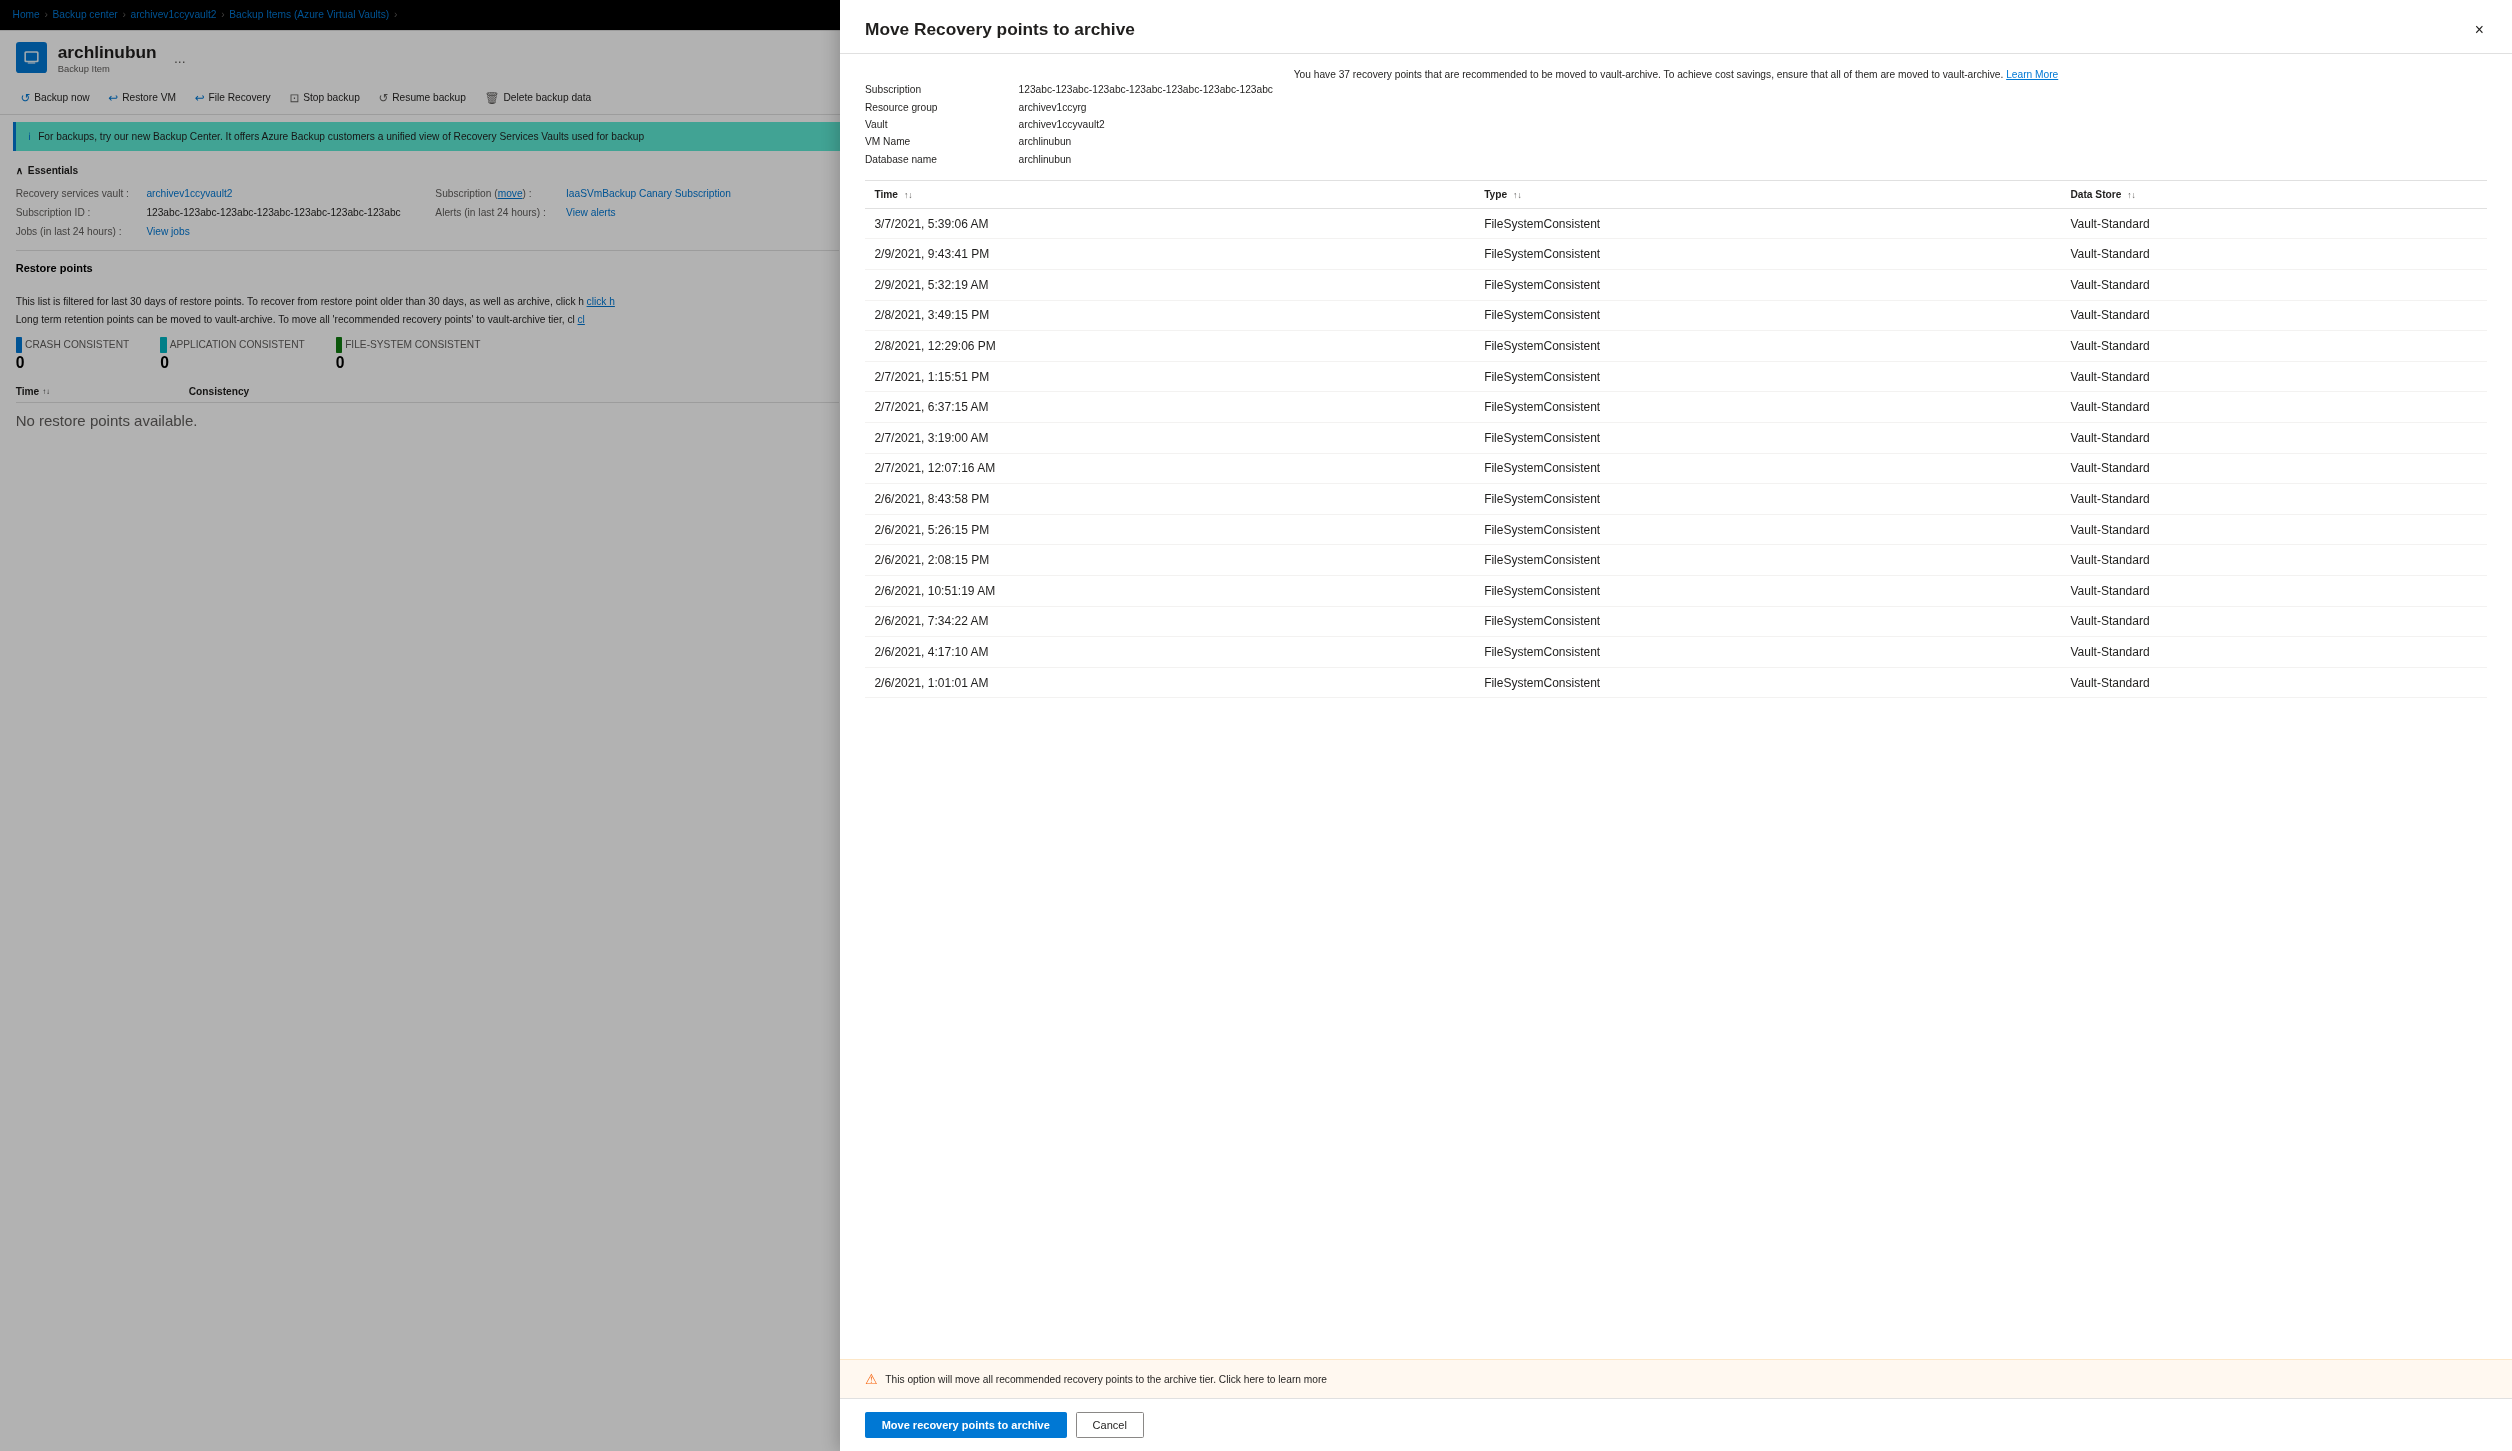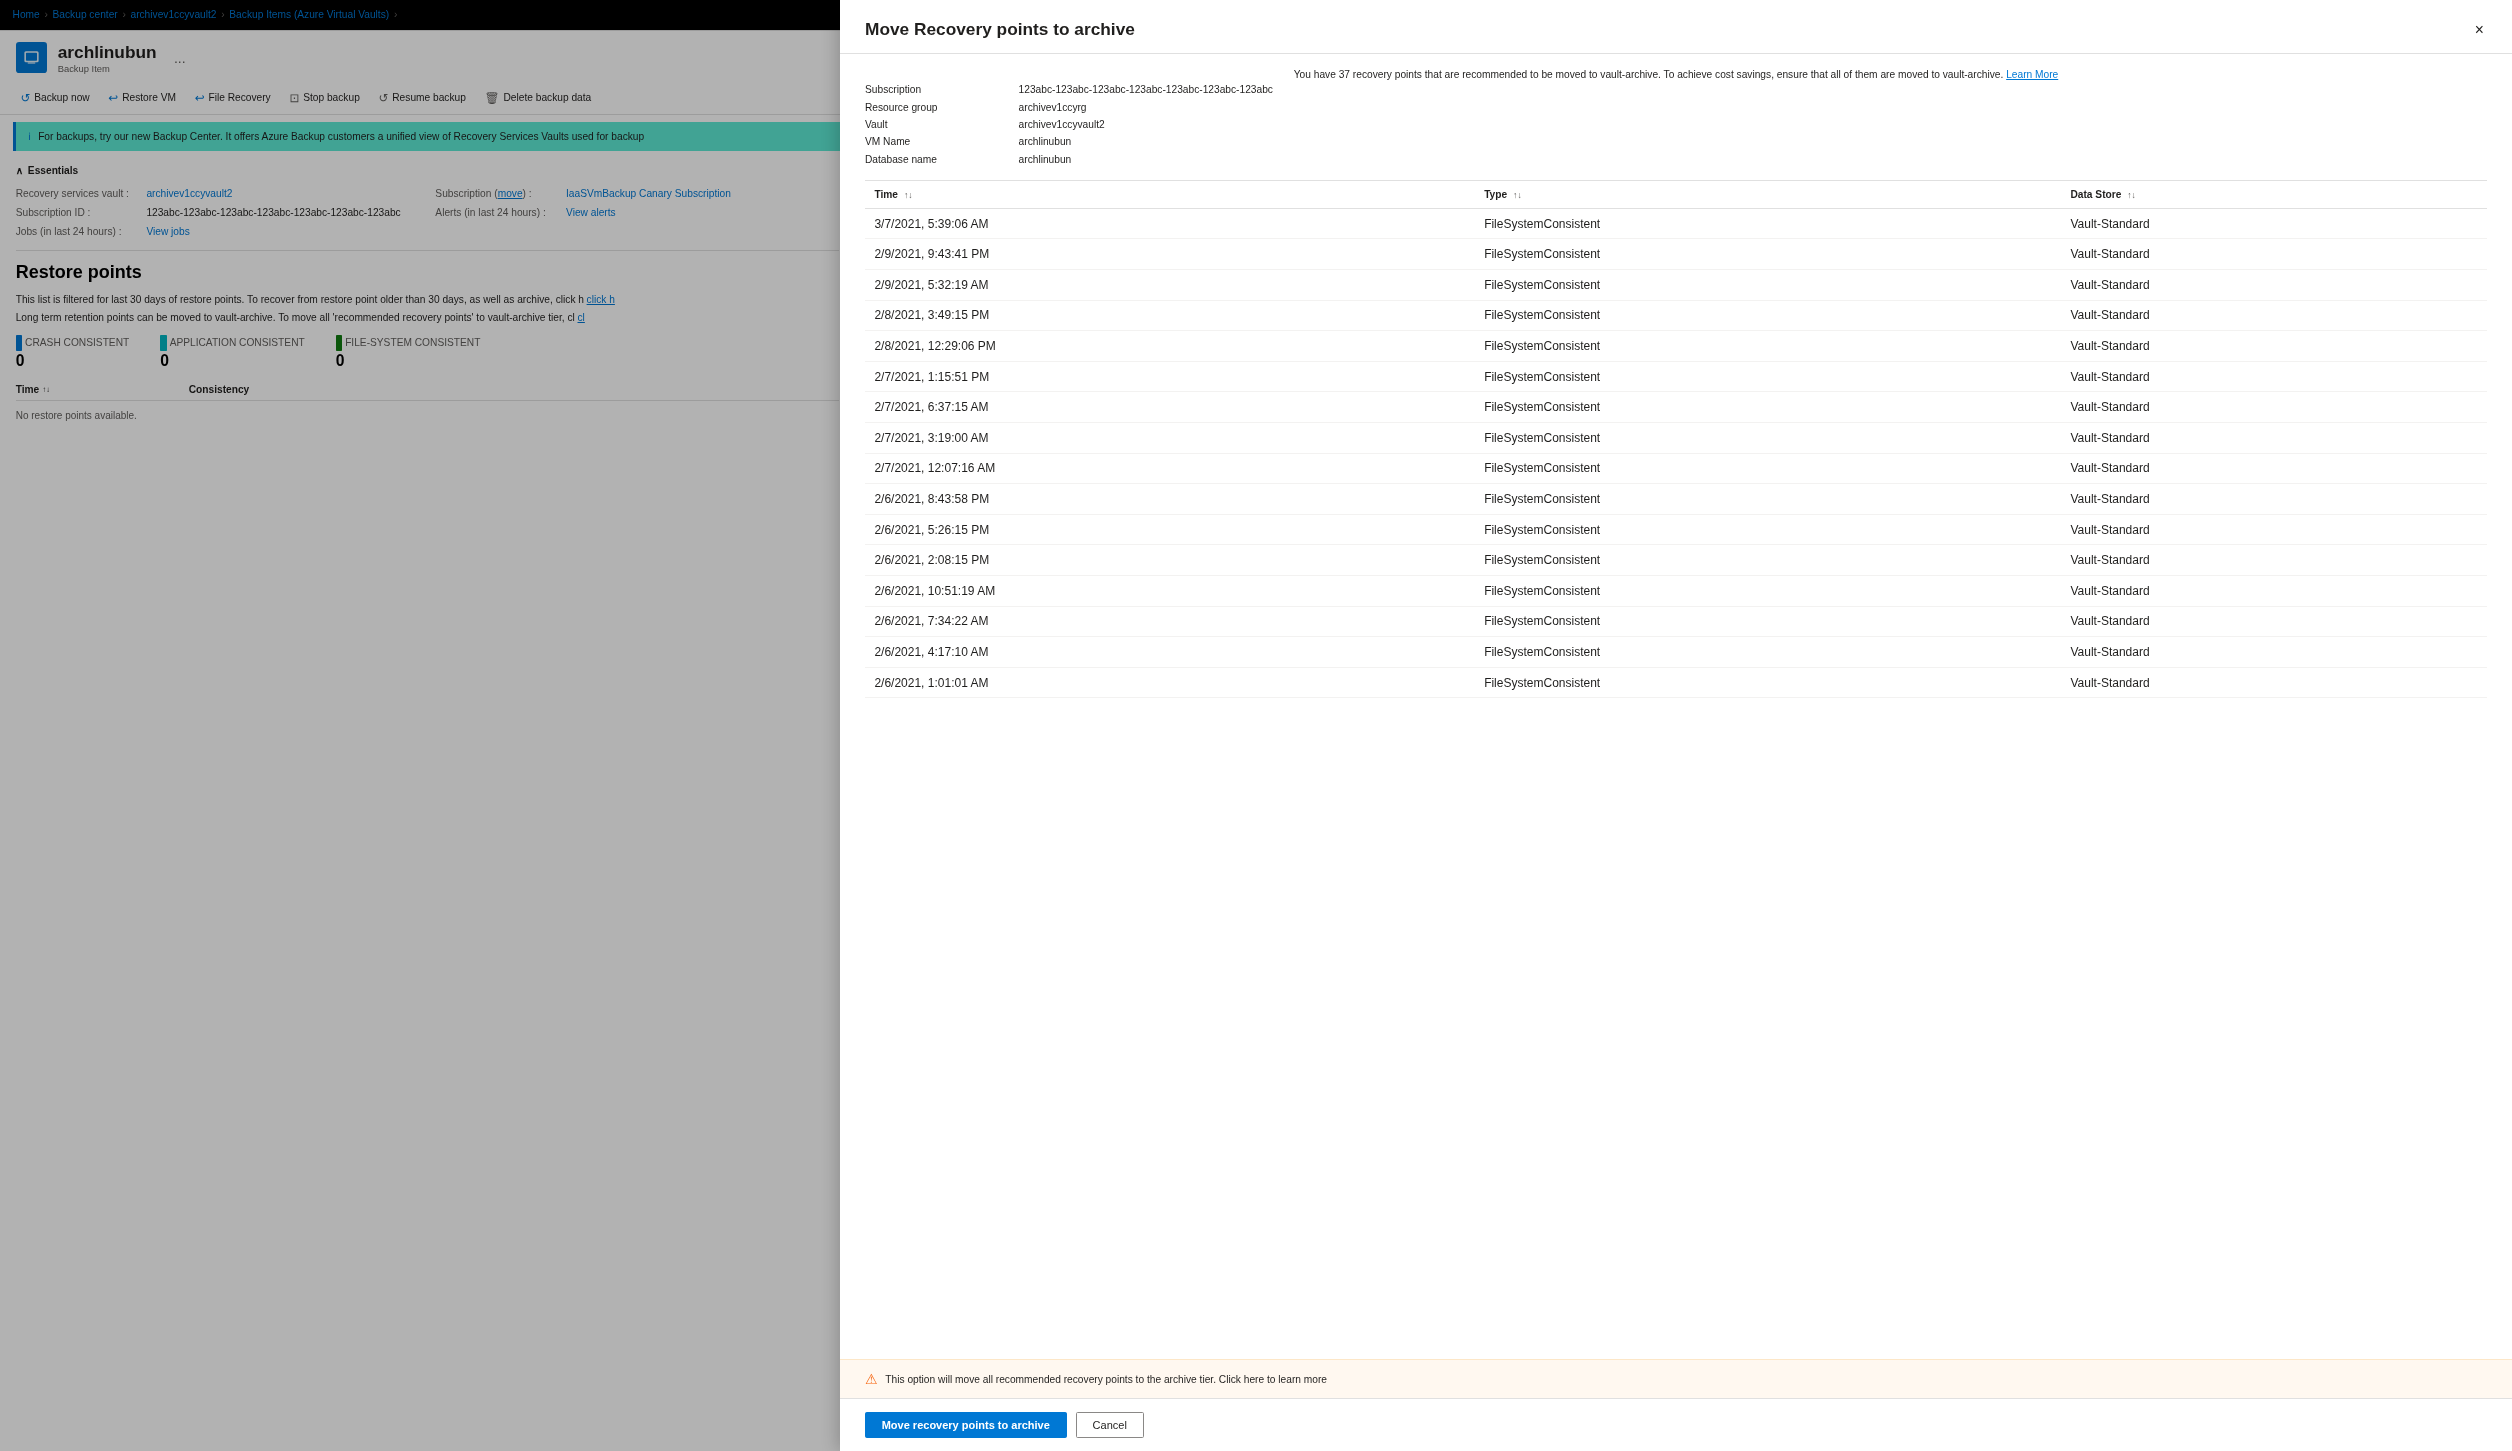--- a/index.html
+++ b/index.html
@@ -93,21 +93,21 @@
       padding: 4.7px 15.7px 7.8px;
     }
     .essentials-row { display: flex; gap: 4.7px; padding: 2.4px 0; font-size: 9.4px; }
     .essentials-label { color: #605e5c; min-width: 126px; }
     .essentials-value { color: #201f1e; }
     .essentials-value a { color: #0078d4; text-decoration: none; }
     .divider { height: 0.8px; background: #e0e0e0; margin: 3.1px 15.7px; }
 
     
     .restore-section { padding: 7.8px 15.7px; }
-    .restore-section h2 { font-size: 18px; font-weight: 600; margin-bottom: 9px; }
+    .restore-section h2 { font-size: 11px; font-weight: 600; margin-bottom: 20px; }
     .restore-section p { font-size: 9.4px; color: #201f1e; line-height: 1.5; margin-bottom: 3.1px; }
     .restore-section p a { color: #0078d4; }
 
     
     .stats-row { display: flex; gap: 31px; margin: 9.4px 0; }
     .stat-item { display: flex; flex-direction: column; gap: 1.6px; }
     .stat-label { font-size: 8.6px; color: #605e5c; display: flex; align-items: center; gap: 3.1px; }
     .stat-label .dot { width: 6.3px; height: 15.7px; border-radius: 0.8px; }
     .stat-label .dot-blue { background: #0078d4; }
     .stat-label .dot-teal { background: #00b7c3; }
@@ -116,21 +116,21 @@
 
     
     .table-header {
       display: flex;
       border-bottom: 1.6px solid #e0e0e0;
       padding: 4.7px 0;
       font-size: 9.4px; font-weight: 600; color: #201f1e;
     }
     .th-time { width: 173px; display: flex; align-items: center; gap: 3.1px; cursor: pointer; }
     .th-consistency { flex: 1; }
-    .no-data { font-size: 10px; color: #605e5c; padding: 9.4px 0; }
+    .no-data { font-size: 15px; color: #605e5c; padding: 9.4px 0; }
 
     
     .panel-overlay {
       position: absolute;
       top: 0; left: 0;
       width: 2512px; height: 1451px;
       background: rgba(0,0,0,0.3);
       z-index: 10;
     }
     .panel {

